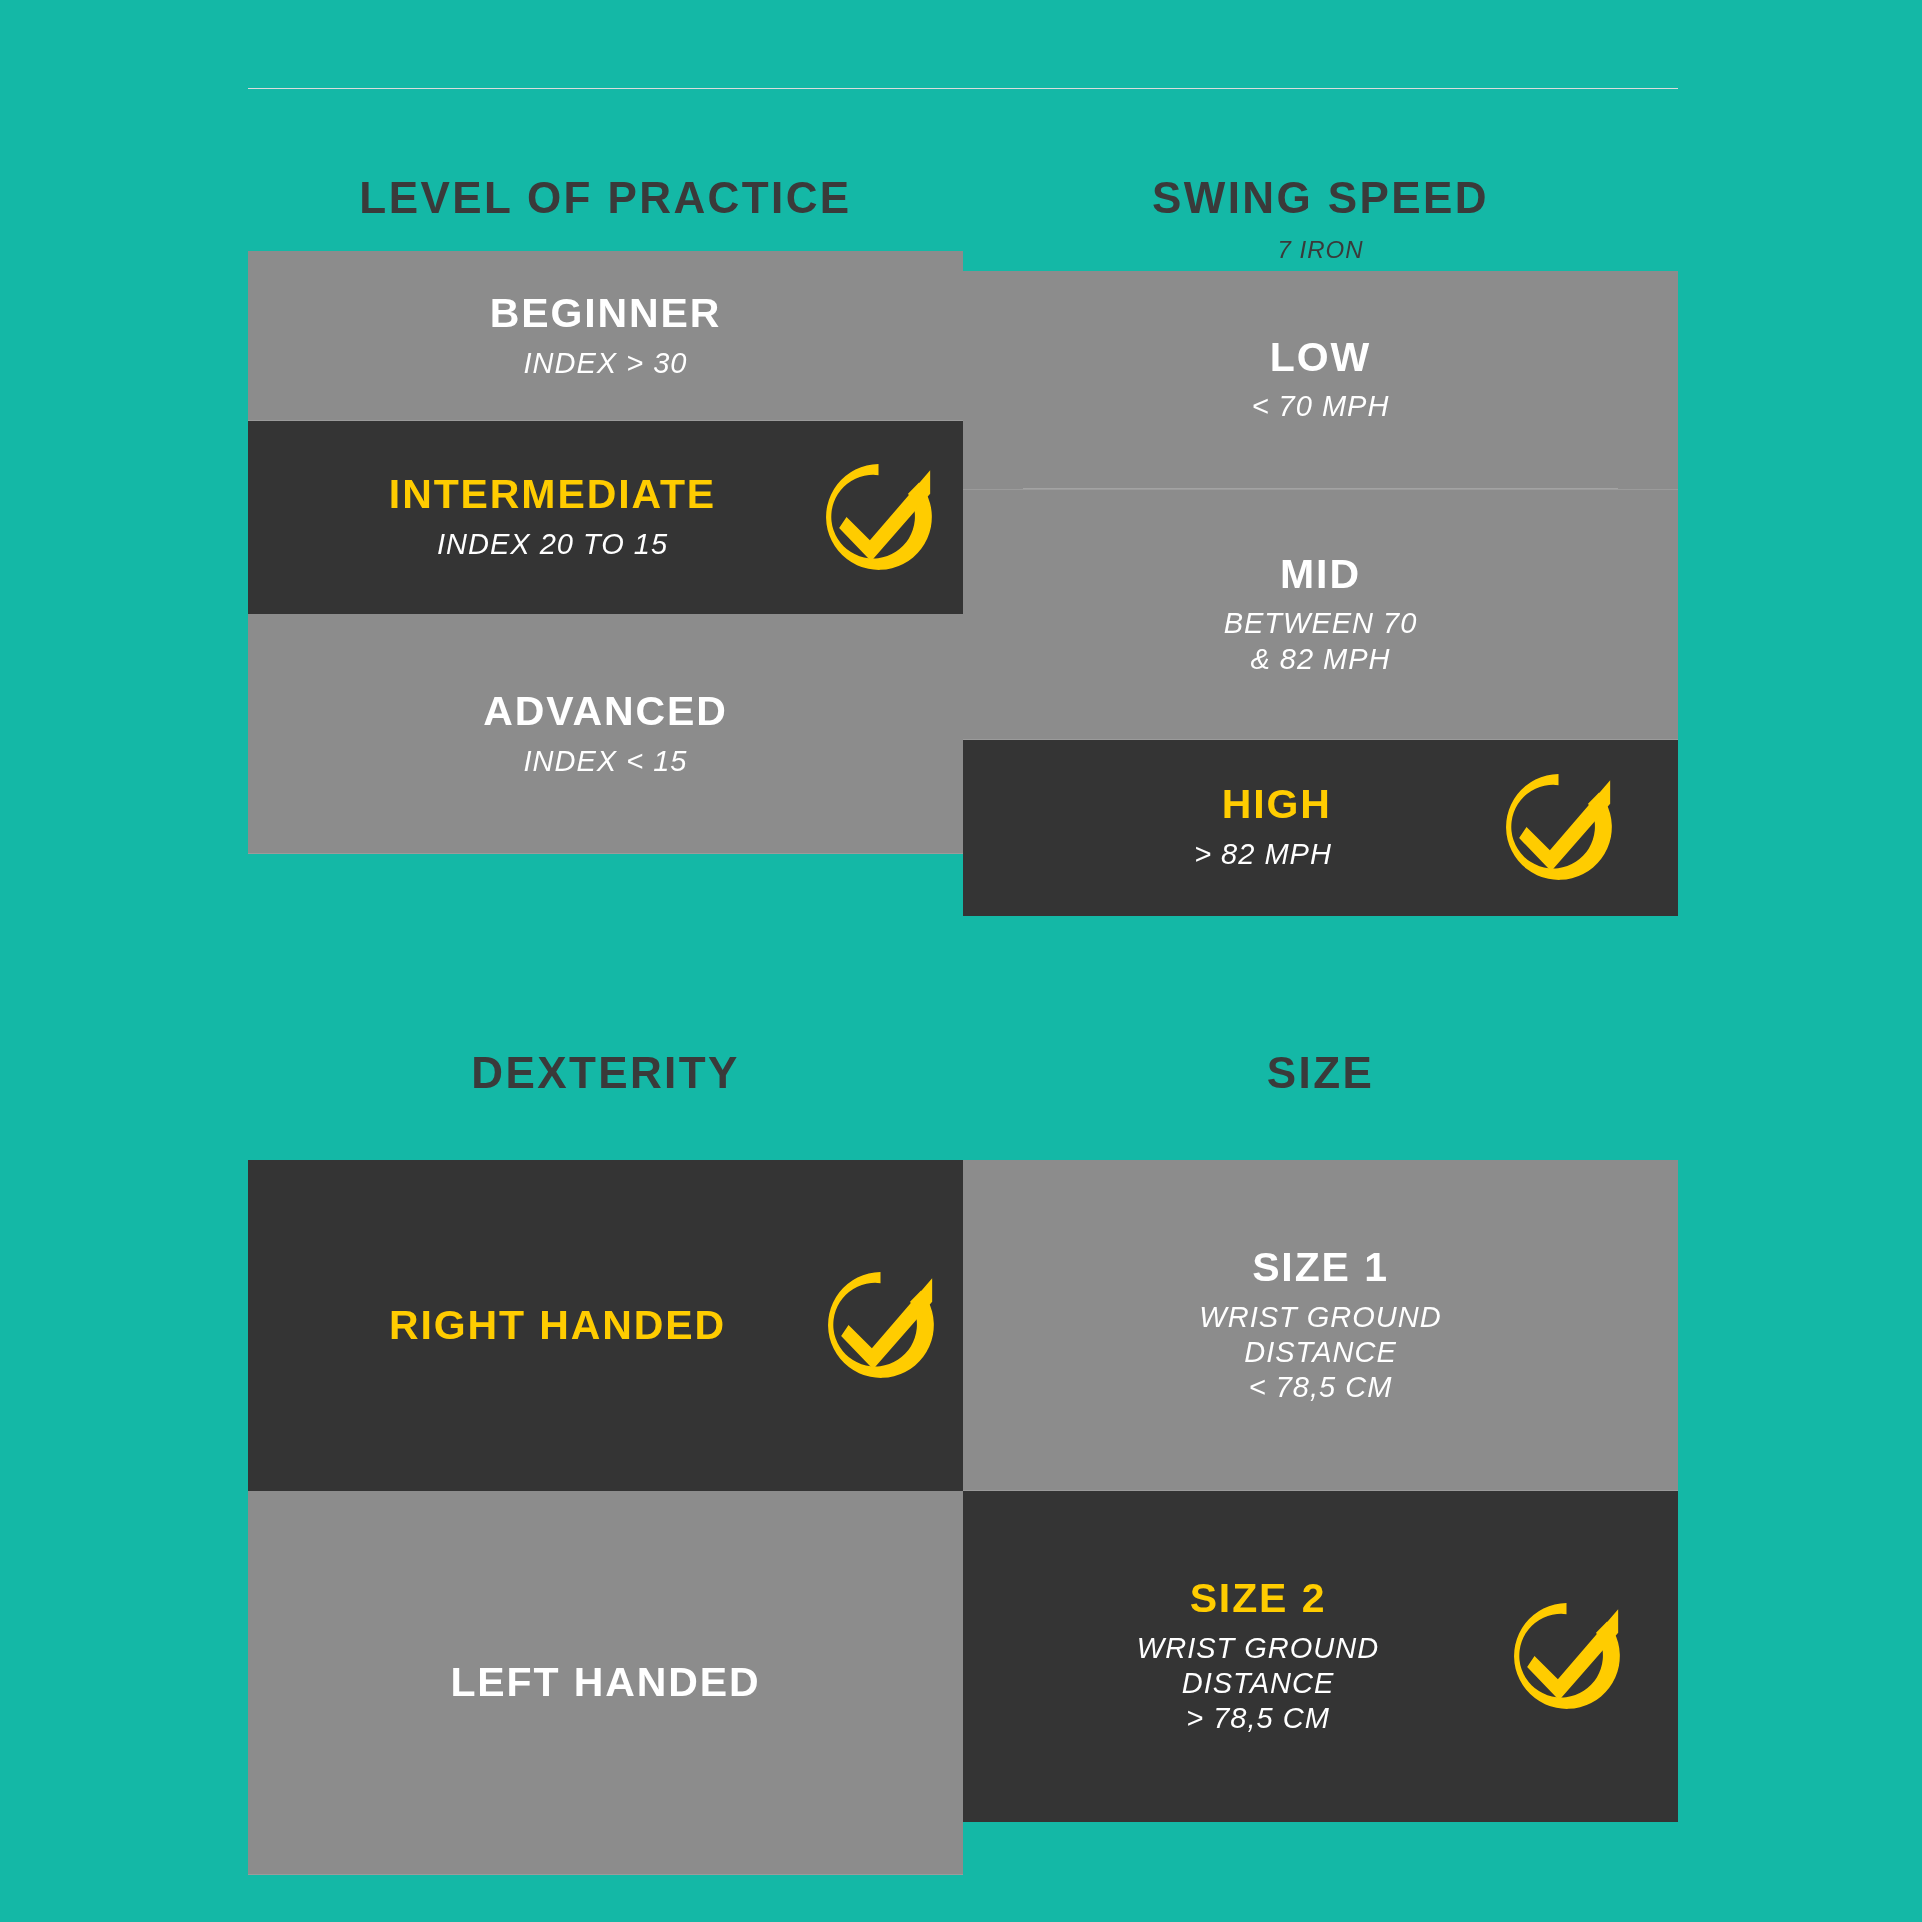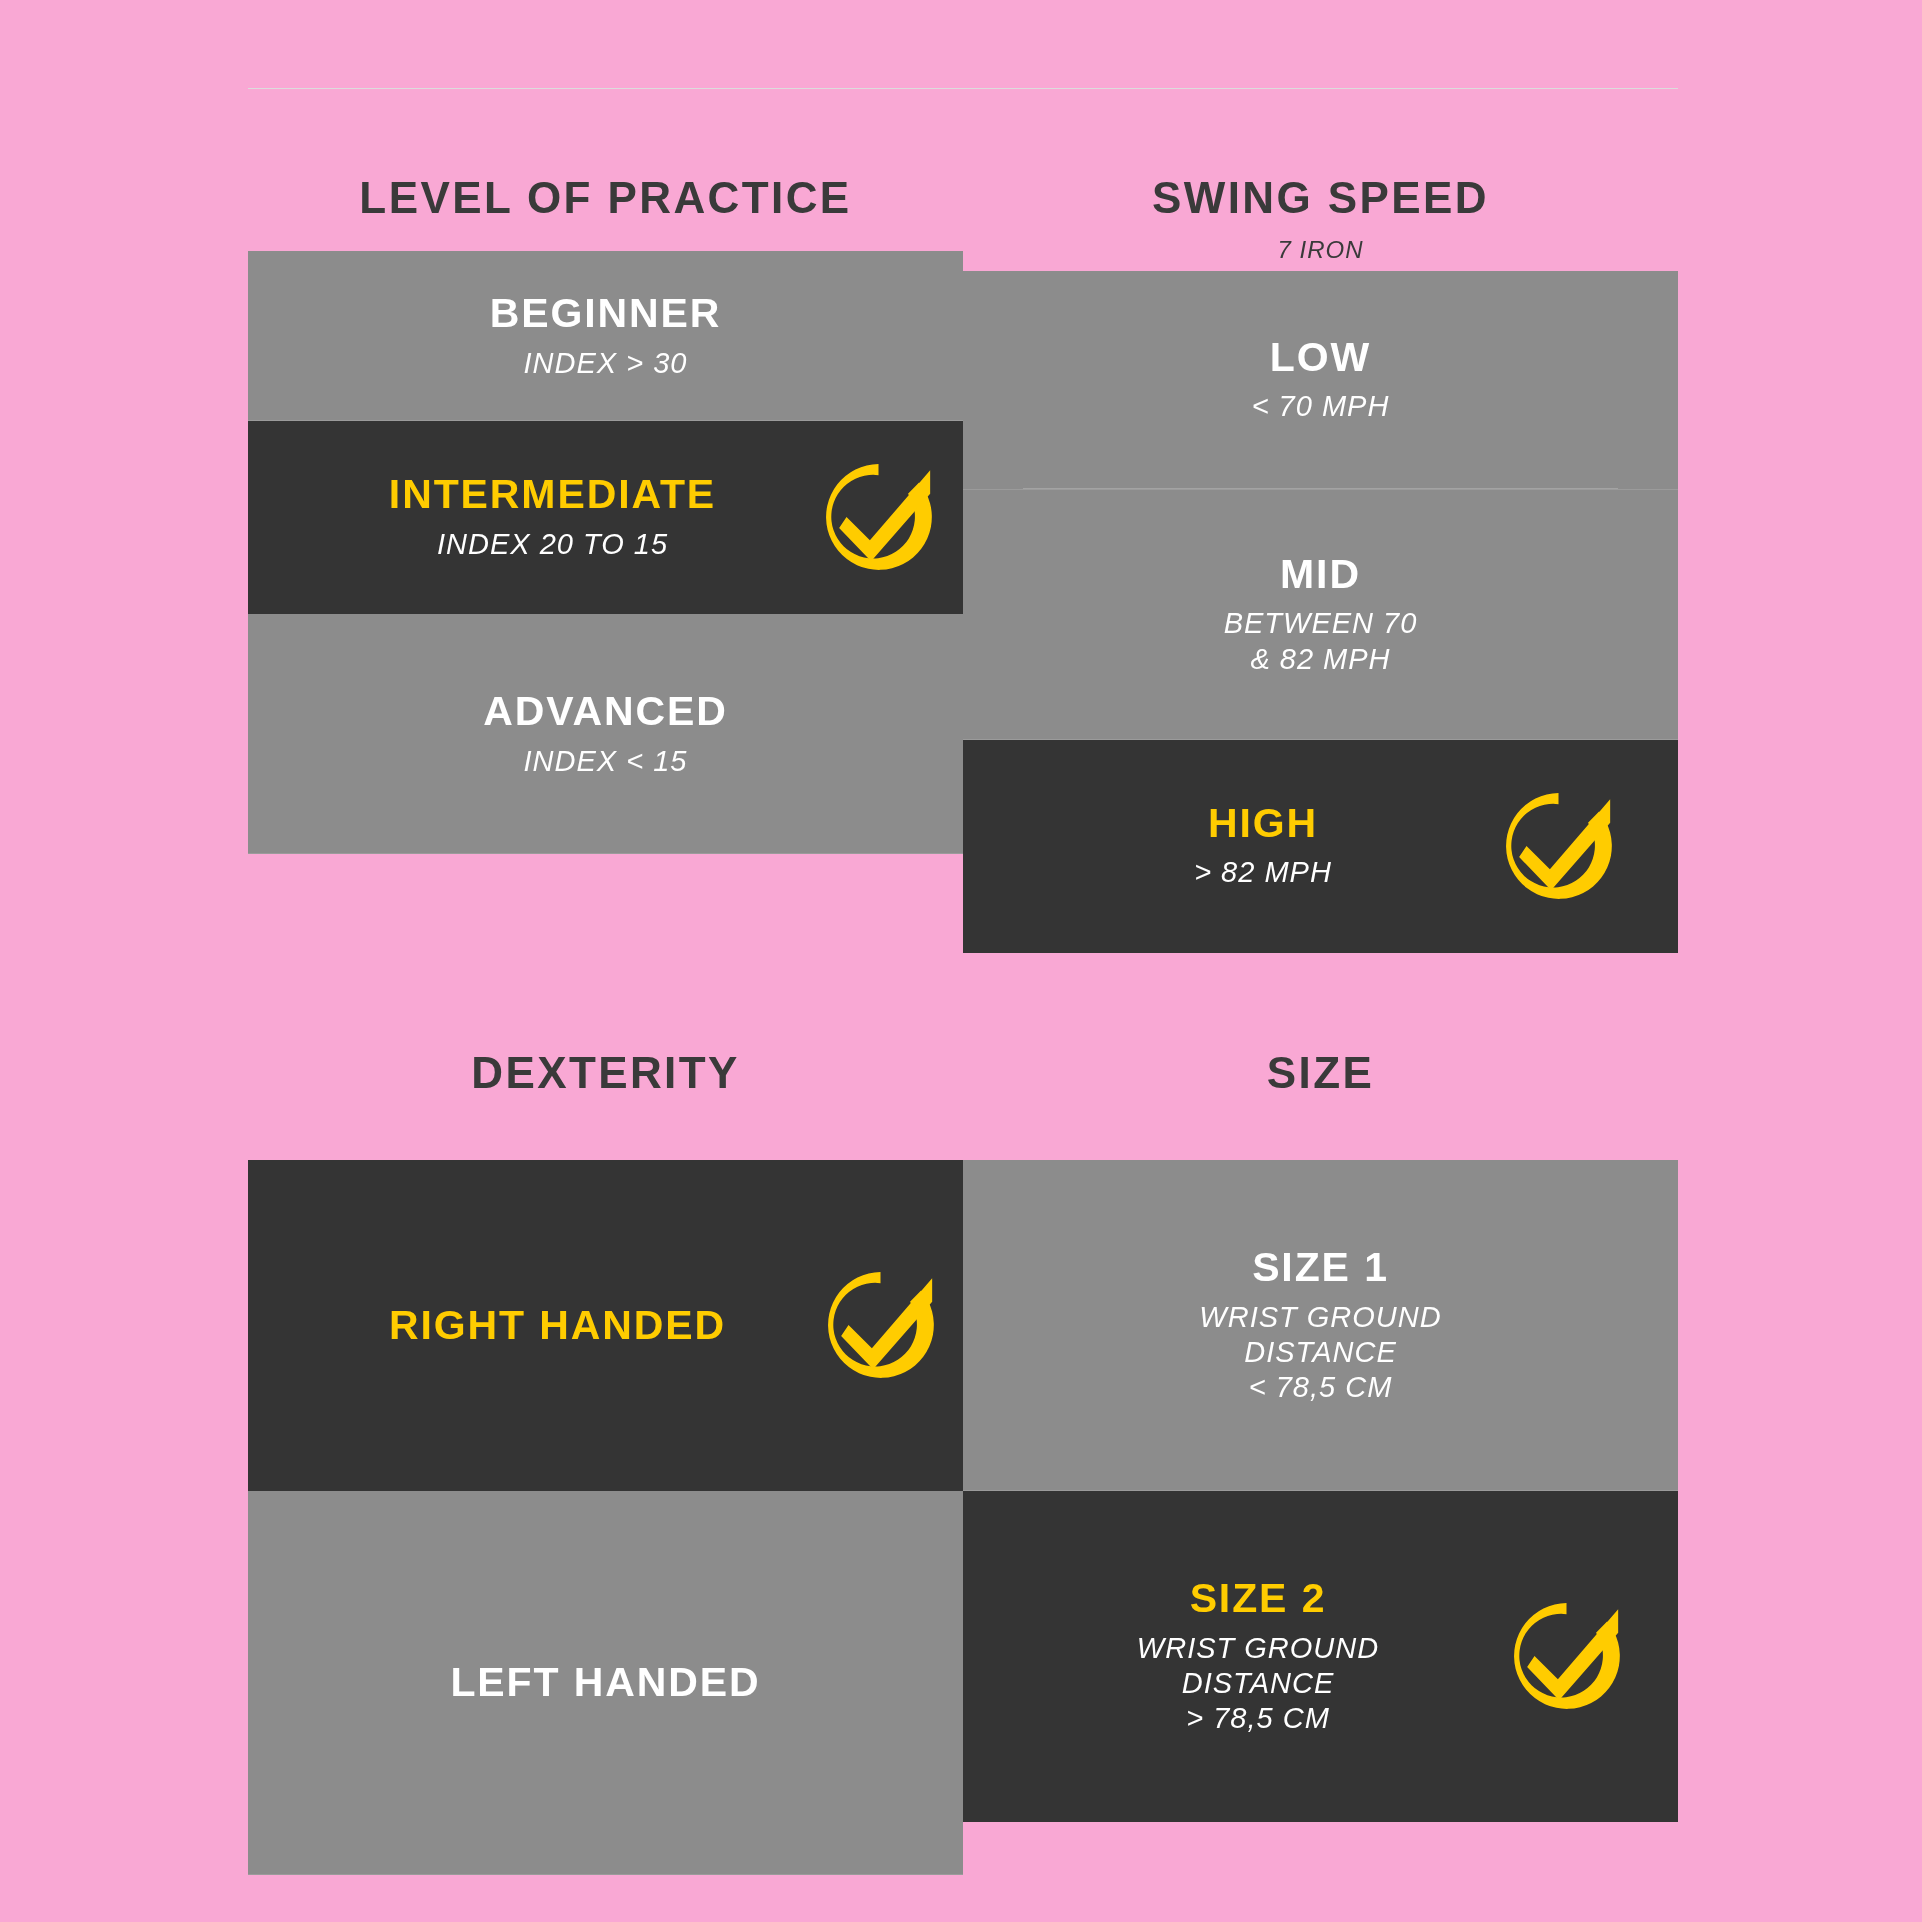--- a/index.html
+++ b/index.html
@@ -6,21 +6,21 @@
   html, body {
     width: 1922px;
     height: 1922px;
     background: #ffffff;
     font-family: "Liberation Sans", sans-serif;
   }
   .page {
     position: relative;
     width: 1922px;
     height: 1922px;
-    background: #f9a8d4;
+    background: #14b8a6;
   }
   .top-rule {
     position: absolute;
     left: 248px;
     top: 88px;
     width: 1430px;
     height: 1px;
     background: #dcdcdc;
   }
   .grid {
@@ -109,21 +109,21 @@
   .check {
     position: absolute;
     width: 123px;
     height: 123px;
   }
   .check svg { width: 123px; height: 123px; display: block; }
 
   
   .h-low   { height: 219px; margin-top: 28px; }
   .h-mid   { height: 250px; }
-  .h-high  { height: 213px; }
+  .h-high  { height: 176px; text-align: right; }
   .h-beg   { height: 170px; }
   .h-int   { height: 193px; }
   .h-adv   { height: 240px; }
   .h-right { height: 331px; align-items: center; }
   .h-left  { height: 384px; }
   .h-s1    { height: 331px; }
   .h-s2    { height: 331px; }
 </style>
 </head>
 <body>

